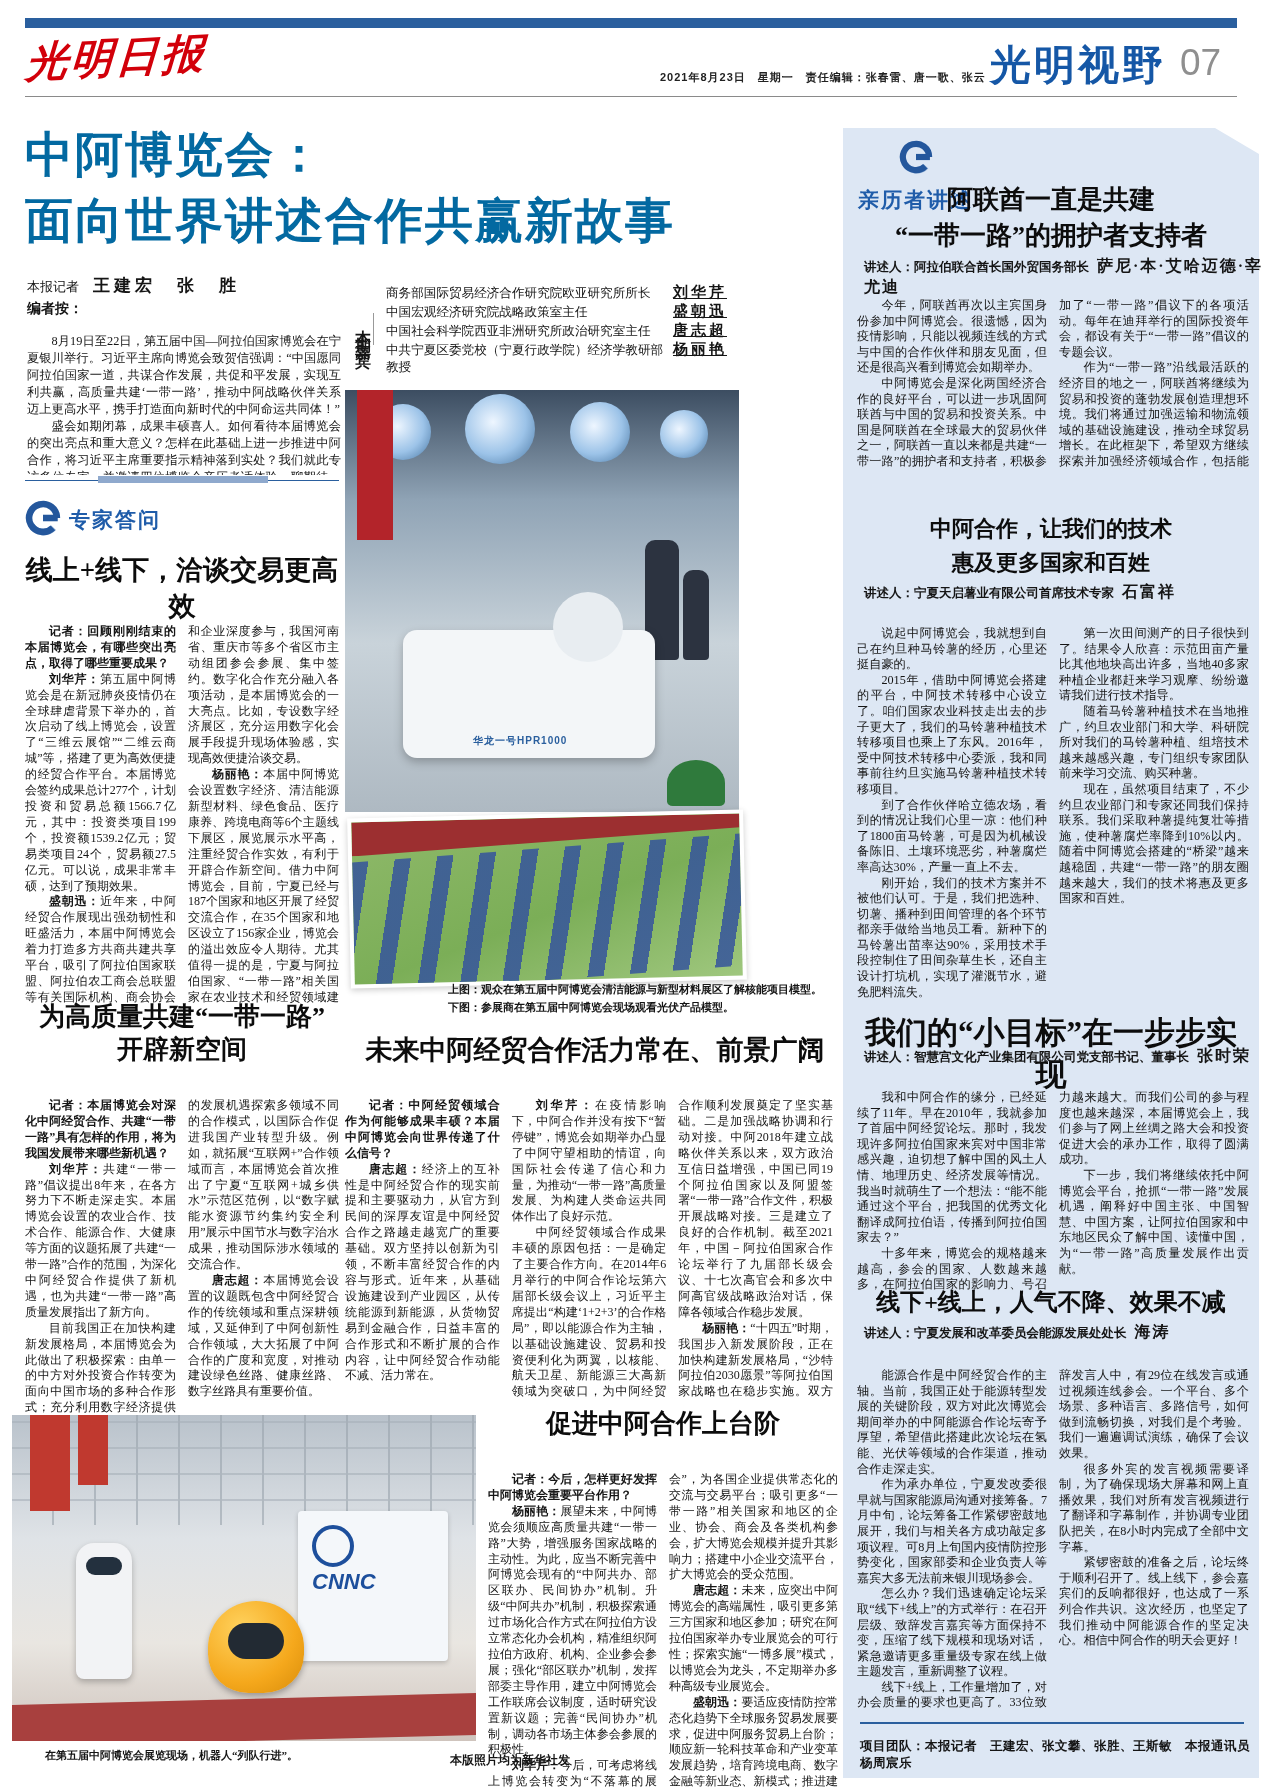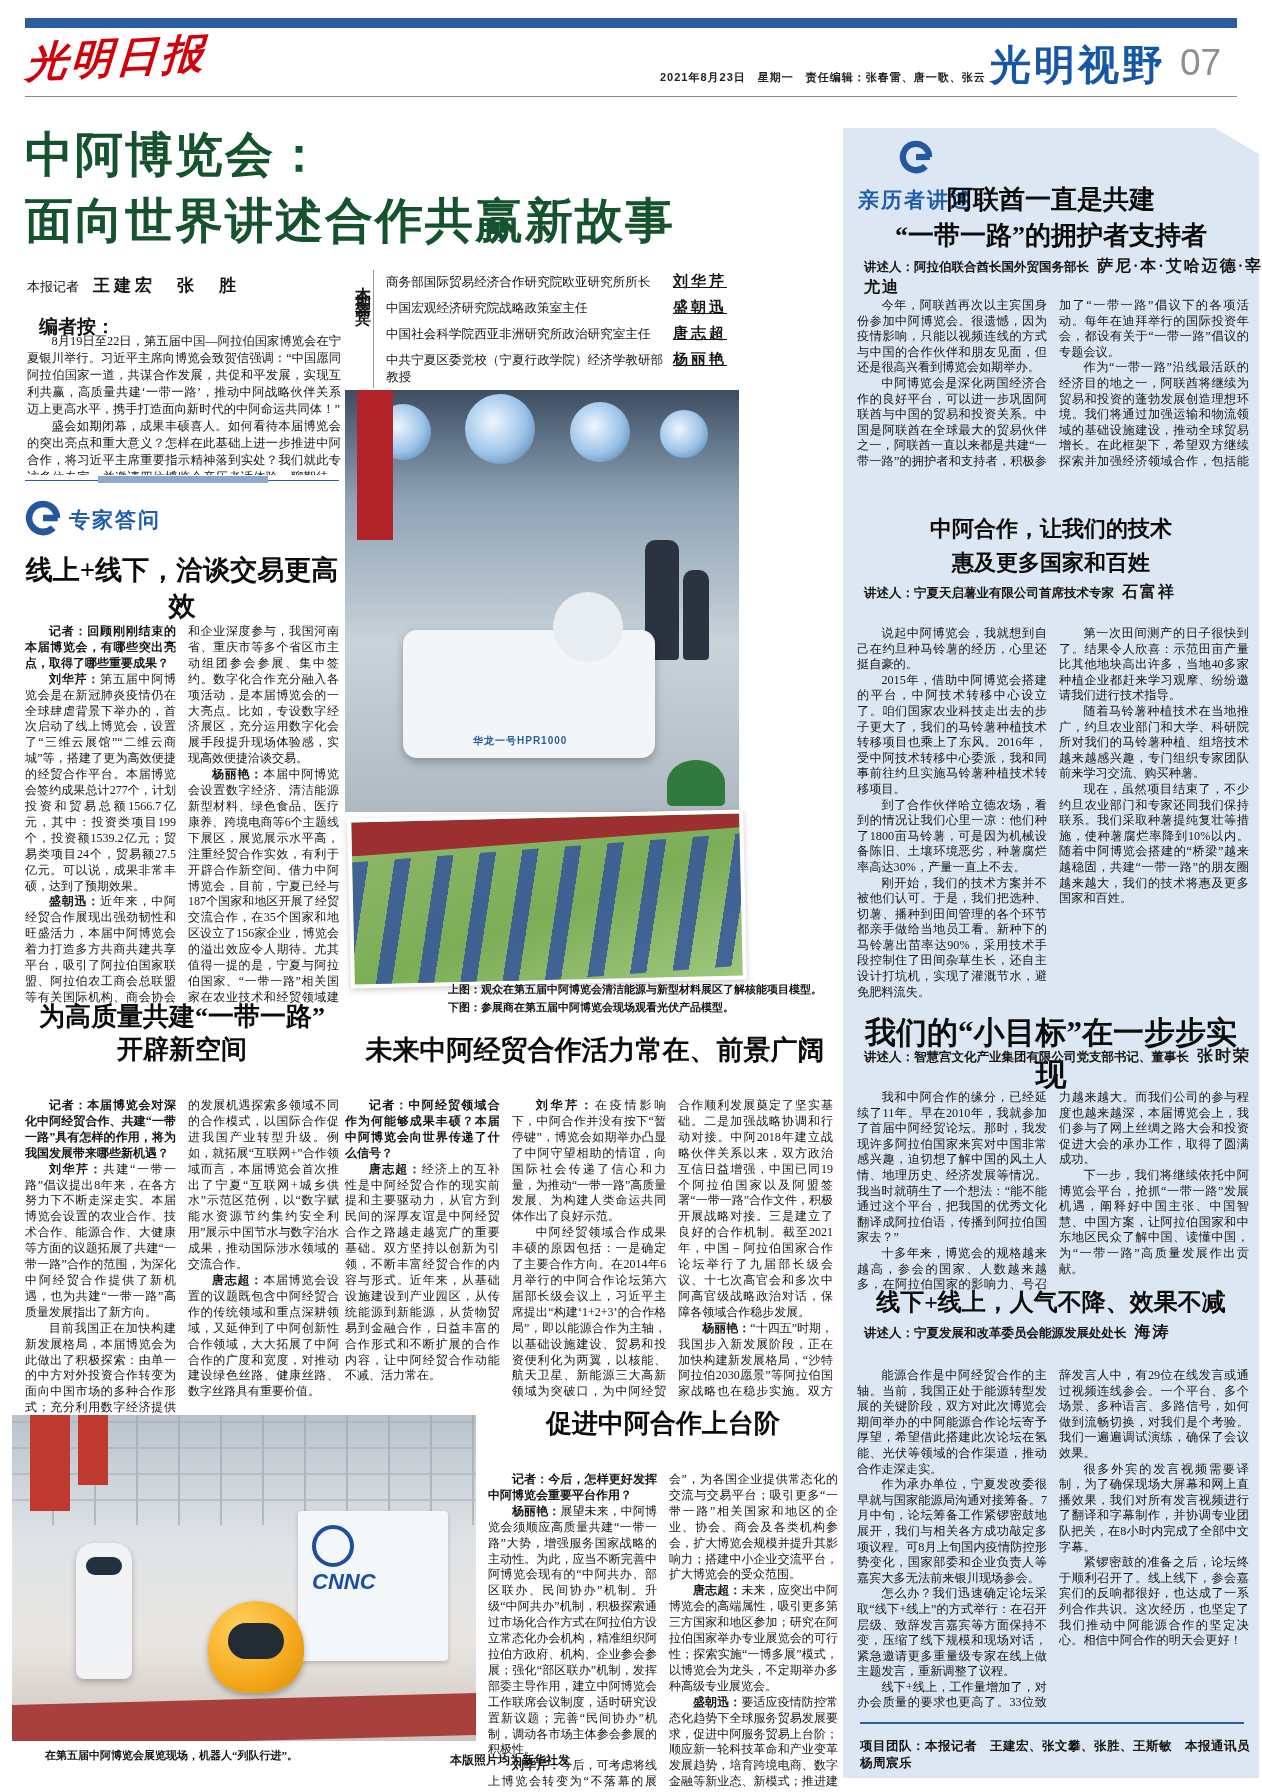--- a/index.html
+++ b/index.html
@@ -10,28 +10,28 @@
   .topbar{left:25px;top:18px;width:1212px;height:10px;background:#2a5f9e;}
   .logo{left:26px;top:30px;font-size:42px;font-weight:bold;font-style:italic;color:#d2000a;
         letter-spacing:3px;transform:skew(-6deg) rotate(-3deg);font-family:"DejaVu Serif",serif;}
   .dateline{left:660px;top:70px;font-size:11px;font-weight:bold;color:#222;
         font-family:"Liberation Sans",sans-serif;letter-spacing:1px;}
   .section-title{left:990px;top:38px;font-size:41px;font-weight:900;color:#1557a6;
         font-family:"Liberation Sans",sans-serif;letter-spacing:3px;}
   .page-no{left:1180px;top:42px;font-size:37px;color:#8f8f8f;font-family:"Liberation Sans",sans-serif;}
   .head-rule{left:25px;top:96px;width:1212px;height:1px;background:#8a8a8a;}
   
-  .lead-title{left:25px;top:122px;width:730px;font-size:48px;line-height:66px;font-weight:bold;letter-spacing:2px;color:#14532d;}
+  .lead-title{left:25px;top:122px;width:730px;font-size:48px;line-height:66px;font-weight:bold;letter-spacing:2px;color:#0369a1;}
   .byline{left:27px;top:274px;font-size:13px;}
   .byline .names{font-size:17px;font-weight:bold;letter-spacing:4px;margin-left:14px;}
-  .ednote-label{left:27px;top:314px;font-size:19px;font-weight:bold;margin-left:12px;}
+  .ednote-label{left:27px;top:300px;font-size:14px;font-weight:bold;}
   .ednote{left:27px;top:333px;width:314px;height:142px;overflow:hidden;font-size:12.3px;line-height:17px;text-align:justify;}
   .ednote p{margin:0;text-indent:2em;}
   
-  .guests{left:347px;top:270px;width:392px;height:118px;display:flex;}
+  .guests{left:347px;top:270px;width:392px;height:118px;display:flex;align-items:center;}
   .guests-label{width:26px;border-right:1px solid #999;font-size:16px;font-weight:bold;
         writing-mode:vertical-rl;text-orientation:upright;letter-spacing:7px;padding-top:4px;}
   .guests-list{flex:1;padding-left:12px;display:flex;flex-direction:column;justify-content:space-between;padding-top:2px;padding-bottom:2px;}
   .guest-row{display:flex;align-items:baseline;}
   .guest-role{flex:1;font-size:12.6px;}
   .guest-name{width:66px;font-size:15px;font-weight:bold;letter-spacing:3px;text-decoration:underline;}
   
   .divider{left:25px;top:480px;width:314px;height:1px;background:#2a5f9e;}
   .divider-bar{left:98px;top:476px;width:170px;height:7px;background:#8fa9cd;}
   .badge{display:flex;align-items:center;gap:8px;}

